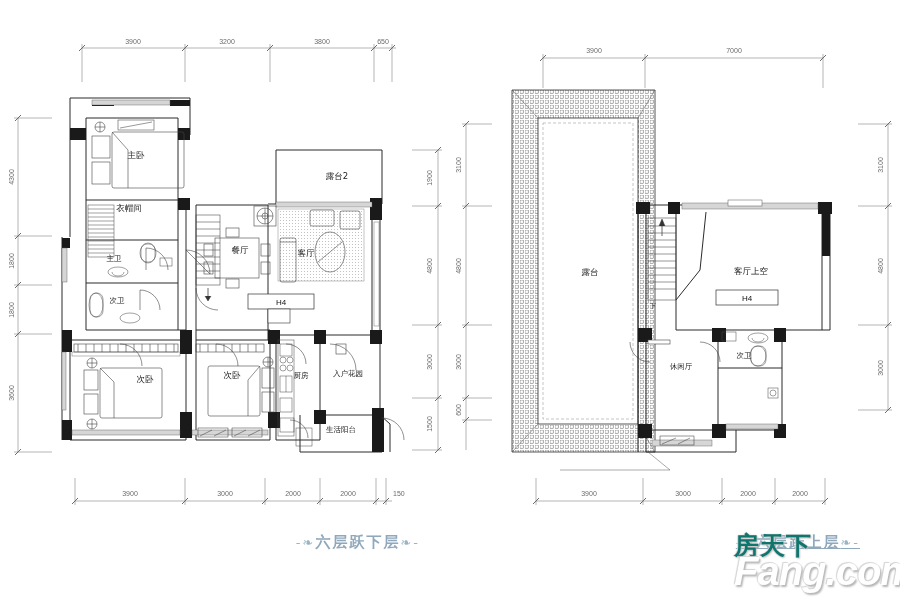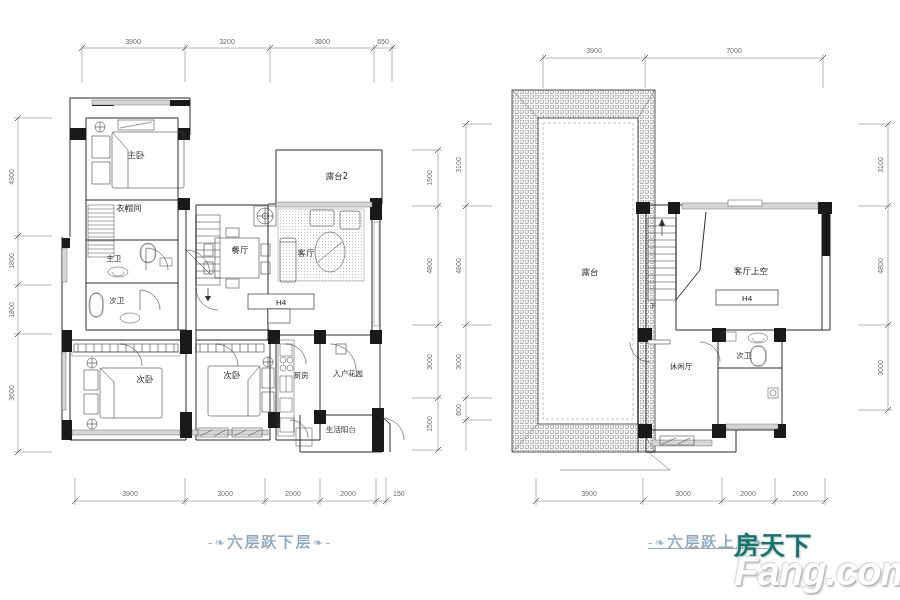--- a/index.html
+++ b/index.html
@@ -19,21 +19,21 @@
   .room-label{
     font-size:8.5px;fill:#1a1a1a;font-family:"DejaVu Sans","Liberation Sans",sans-serif;
     text-anchor:middle;
   }
   .room-label.small{font-size:7.5px;}
   .tag-text{
     font-size:8px;fill:#111;text-anchor:middle;
     font-family:"Liberation Sans","DejaVu Sans",sans-serif;
   }
   .caption{
-    position:absolute;text-align:center;
+    position:absolute;text-align:right;
     font-family:"DejaVu Sans","Liberation Sans",sans-serif;
     font-size:15px;font-weight:bold;color:#8fa8bb;
     letter-spacing:2px;white-space:nowrap;
   }
   .caption .orn{font-size:13px;color:#9ab4c6;font-weight:normal;}
   #caption-left{left:120px;top:533px;width:300px;}
   #caption-right{left:560px;top:533px;width:300px;text-decoration:underline;}
 
   #watermark{
     position:absolute;left:706px;top:527px;width:200px;height:68px;

